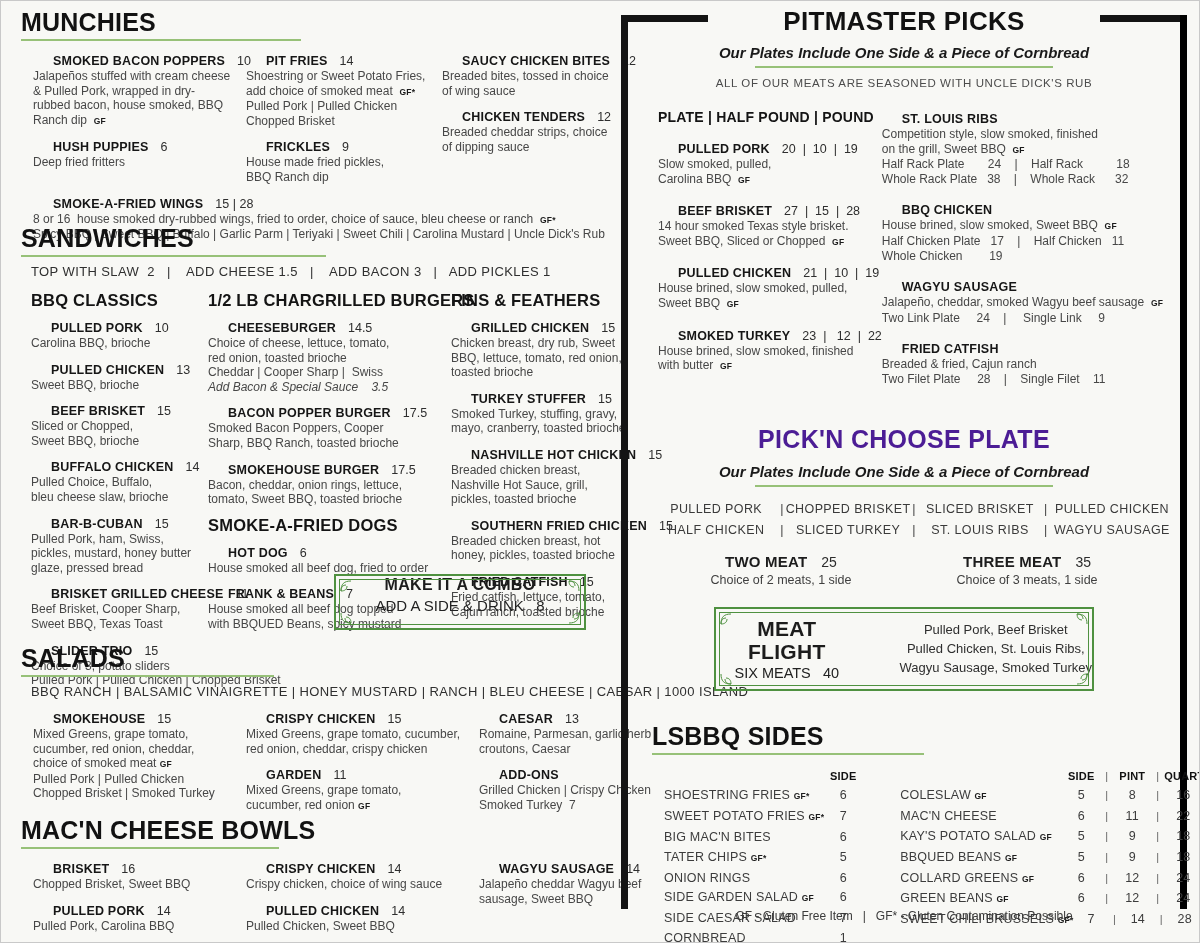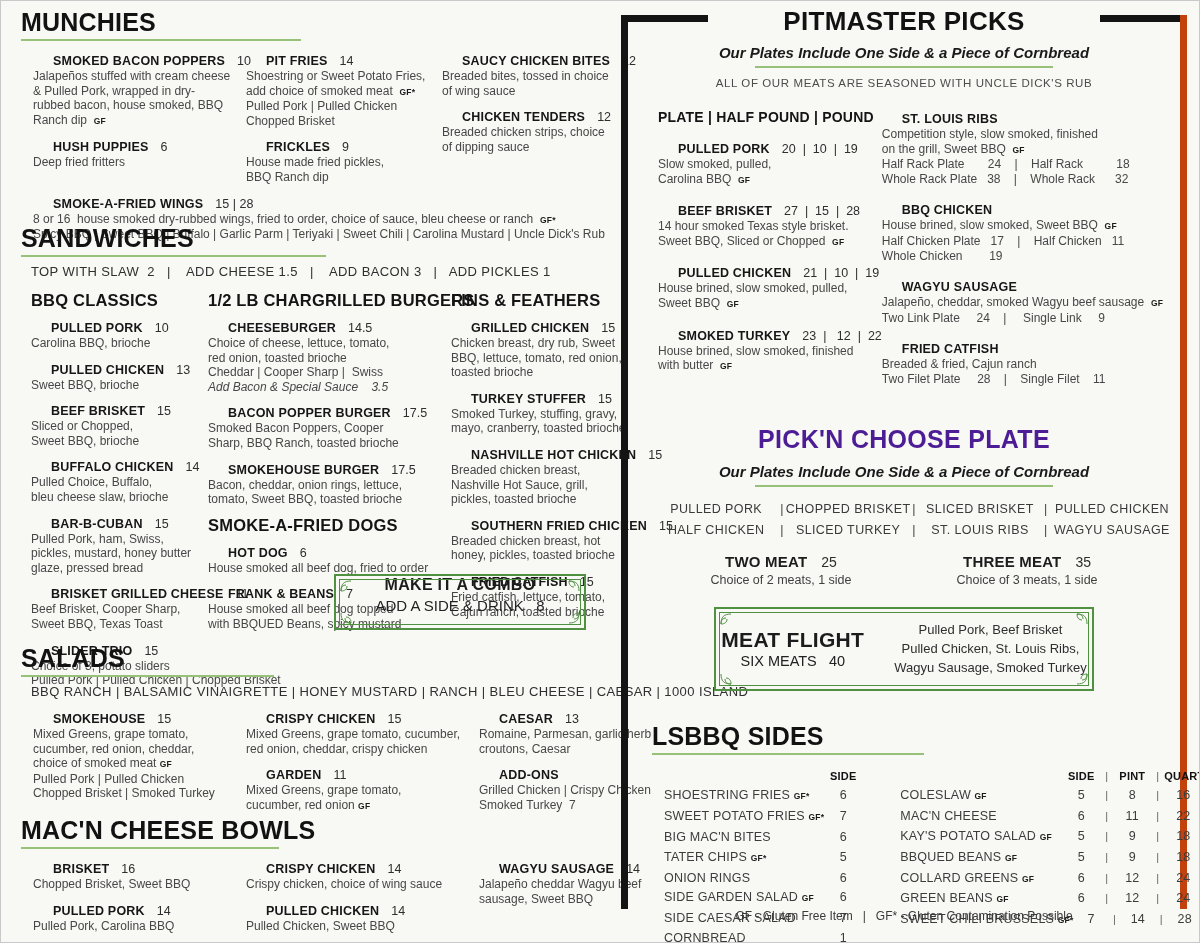--- a/index.html
+++ b/index.html
@@ -34,21 +34,21 @@
   
   .greenbox{border:2px solid #4f9140;outline:1px solid #4f9140;outline-offset:-6px;text-align:center;box-sizing:border-box;}
   .combo{position:absolute;left:313px;top:349px;width:252px;height:56px;padding-top:0;}
   .combo-l1{font-size:16px;font-weight:800;letter-spacing:.3px;}
   .combo-l2{font-size:15px;color:#222;margin-top:3px;white-space:pre;}
   .corner{position:absolute;width:14px;height:14px;}
   .c-tl{top:3px;left:3px;} .c-tr{top:3px;right:3px;transform:rotate(90deg);}
   .c-br{bottom:3px;right:3px;transform:rotate(180deg);} .c-bl{bottom:3px;left:3px;transform:rotate(270deg);}
   
   .right{position:absolute;left:620px;top:14px;width:566px;height:894px;box-sizing:border-box;
-         border-left:7px solid #141414;border-right:7px solid #c2410c;}
+         border-left:7px solid #141414;border-right:7px solid #000000;}
   .right::before{content:"";position:absolute;left:0;top:0;width:80px;height:7px;background:#141414;}
   .right::after{content:"";position:absolute;right:0;top:0;width:80px;height:7px;background:#141414;}
   .rp-inner{padding:0 24px;position:relative;}
   .rp-title{font-size:26px;line-height:28px;font-weight:800;letter-spacing:.3px;text-align:center;margin-top:-8px;color:#121212;}
   .rp-sub{font-size:15px;font-style:italic;font-weight:700;text-align:center;margin-top:9px;color:#1a1a1a;}
   .rule.center{margin-left:auto;margin-right:auto;margin-top:5px;}
   .w-sub{width:298px;}
   .rp-note{font-size:11.5px;letter-spacing:.6px;text-align:center;margin-top:9px;color:#4c4c4c;}
   .pit-grid{display:flex;margin:20px 0 0 6px;}
   .pitcol1{width:252px;} .pitcol2{flex:1;}
@@ -56,21 +56,21 @@
   .pit .mi{margin-bottom:14px;}
   .rp-title2{font-size:25px;font-weight:800;letter-spacing:.3px;text-align:center;margin-top:24px;color:#4c1d95;}
   .meatrows{margin:12px auto 0;width:524px;}
   .meatrow{display:flex;align-items:baseline;font-size:12.5px;letter-spacing:.4px;color:#3a3a3a;line-height:21px;}
   .meat{flex:1;text-align:center;white-space:nowrap;}
   .msep{color:#444;}
   .combos{display:flex;justify-content:center;gap:105px;margin-top:12px;text-align:center;}
   .cname{font-size:15px;font-weight:800;letter-spacing:.2px;}
   .cprice{font-size:14px;margin-left:14px;color:#2c2c2c;}
   .cdesc{font-size:12.5px;color:#3f3f3f;margin-top:2px;}
-  .flight{position:relative;margin:20px auto 0;width:380px;height:84px;display:flex;align-items:center;justify-content:center;gap:30px;}
+  .flight{position:relative;margin:20px auto 0;width:380px;height:84px;display:flex;align-items:center;justify-content:center;gap:42px;}
   .fname{font-size:21px;font-weight:800;letter-spacing:.3px;line-height:23px;}
   .fsub{font-size:14.5px;margin-top:2px;color:#222;white-space:pre;}
   .fline{font-size:13px;line-height:19px;color:#2f2f2f;white-space:pre;}
   .fl-left{text-align:center;} .fl-right{text-align:center;}
   .sides{margin-top:32px;}
   .sides-tables{display:flex;gap:38px;margin:12px 0 0 12px;}
   .stable-l{width:244px;} .stable-r{width:302px;}
   .srow{display:flex;align-items:baseline;font-size:12.5px;line-height:19.8px;color:#3c3c3c;letter-spacing:.2px;}
   .sname{flex:1;white-space:nowrap;}
   .sval{width:38px;text-align:center;}
@@ -118,21 +118,21 @@
             </div>
           </div>
         <div class="col">
             <div class="mi">
               <div class="mih"><span class="min">SAUCY CHICKEN BITES</span><span class="mip">12</span></div>
               <div class="dl">Breaded bites, tossed in choice</div>
               <div class="dl">of wing sauce</div>
             </div>
             <div class="mi">
               <div class="mih"><span class="min">CHICKEN TENDERS</span><span class="mip">12</span></div>
-              <div class="dl">Breaded chicken strips, choice</div>
+              <div class="dl">Breaded cheddar strips, choice</div>
               <div class="dl">of dipping sauce</div>
             </div>
           </div>
       </div>
       <div class="wings">
           <div class="mi">
             <div class="mih"><span class="min">SMOKE-A-FRIED WINGS</span><span class="mip">15 | 28</span></div>
             <div class="dl">8 or 16  house smoked dry-rubbed wings, fried to order, choice of sauce, bleu cheese or ranch  <span class="gf">GF*</span></div>
             <div class="dl">Spicy BBQ | Sweet BBQ | Buffalo | Garlic Parm | Teriyaki | Sweet Chili | Carolina Mustard | Uncle Dick's Rub</div>
           </div>

